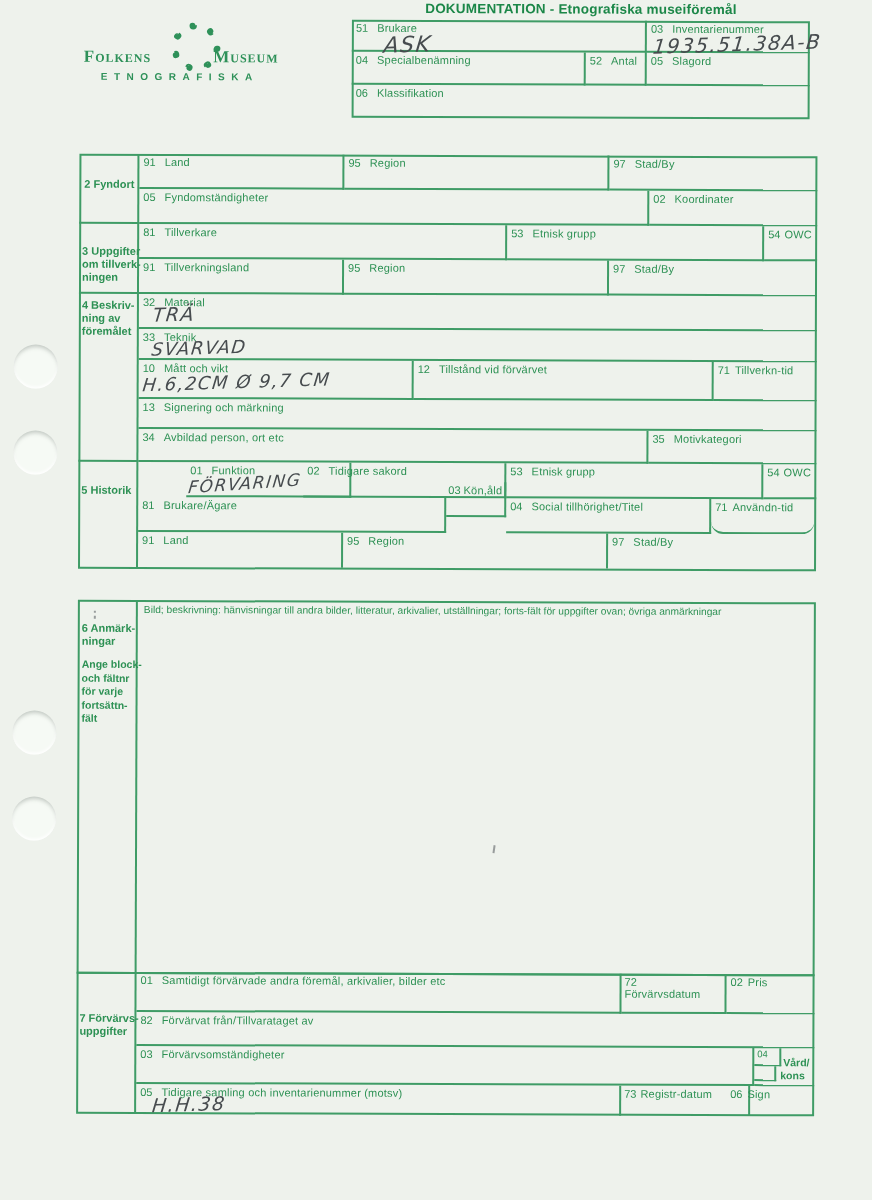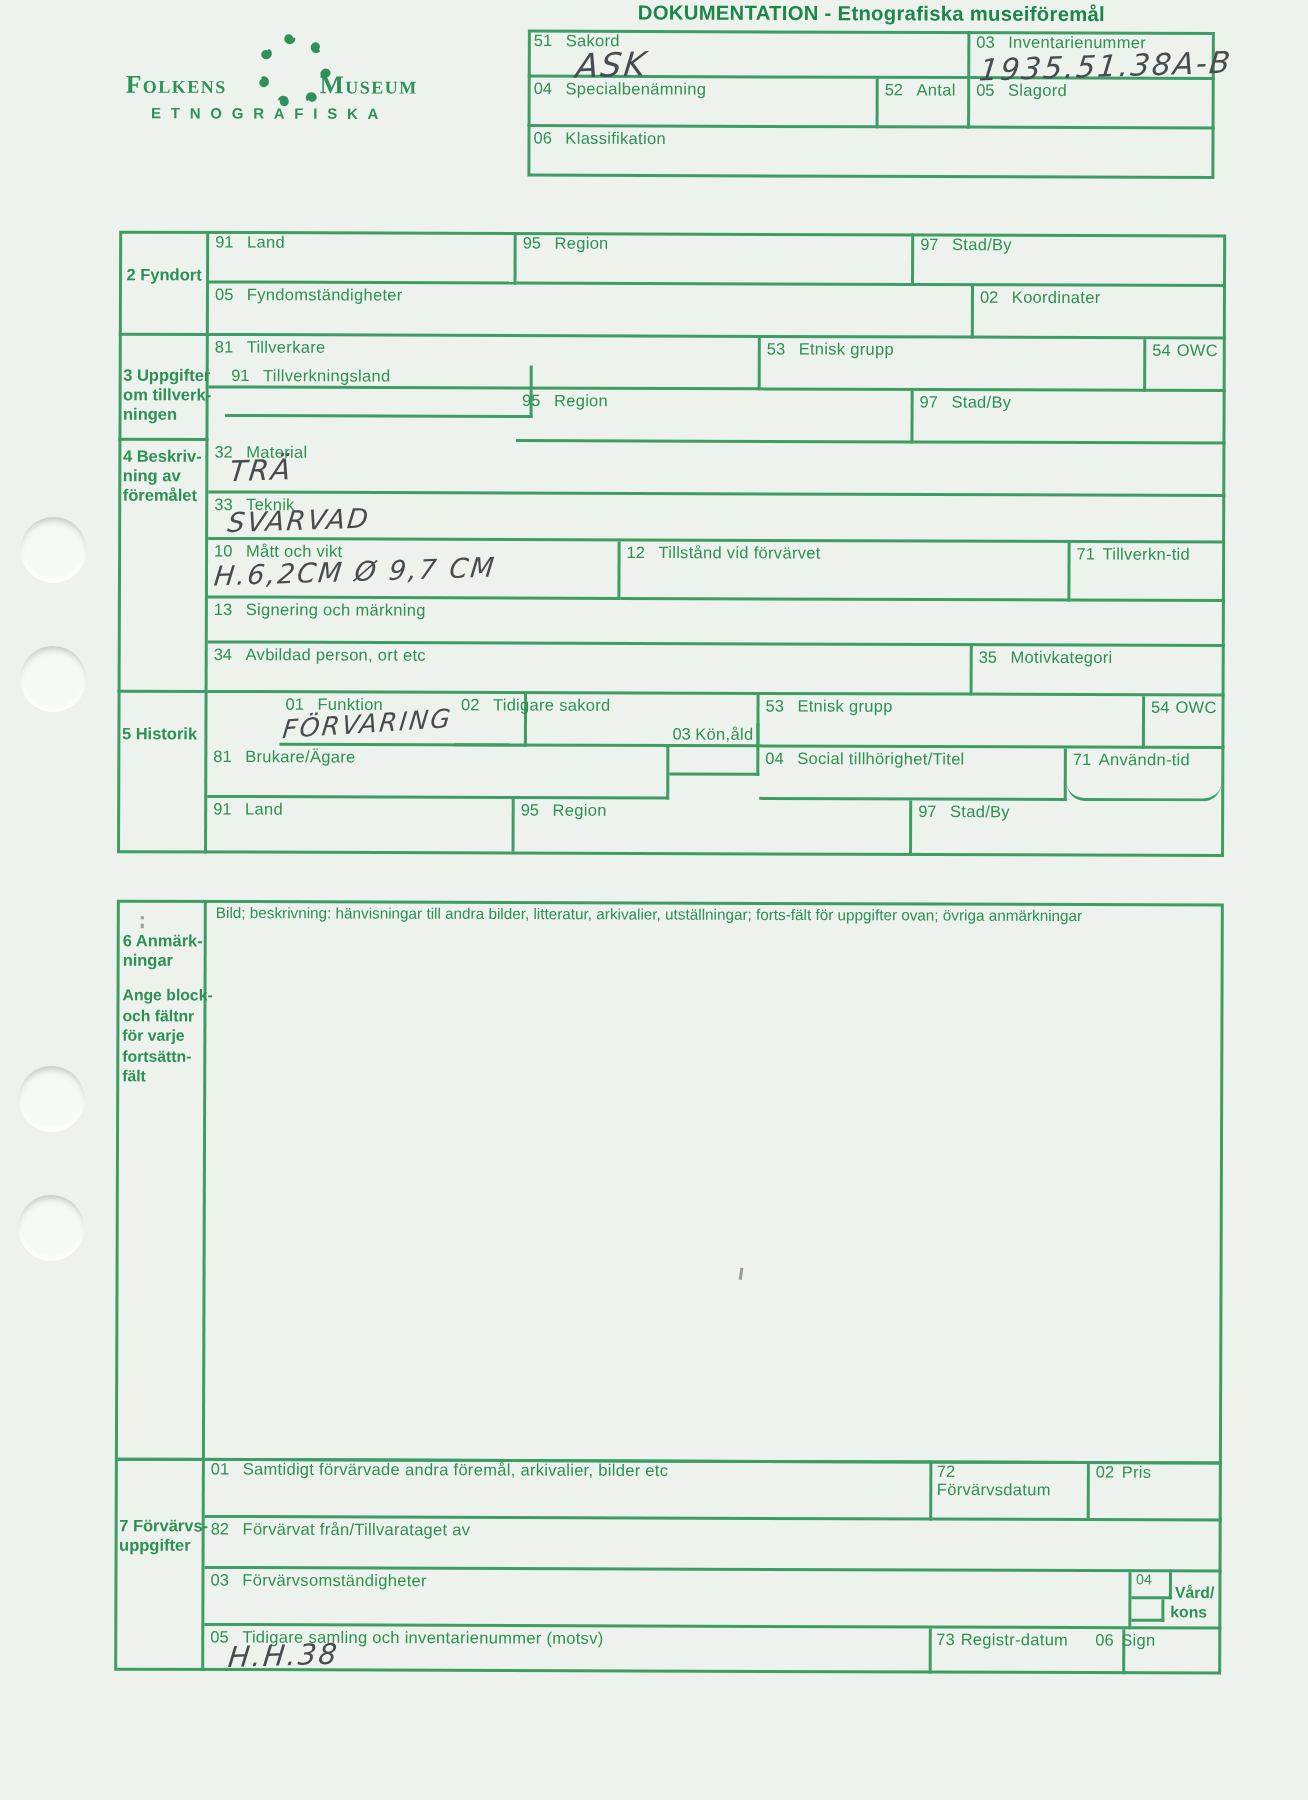--- a/index.html
+++ b/index.html
@@ -96,21 +96,21 @@
               <path transform="translate(24,4) scale(0.52)" d="M12,6 A6,6 0 1 1 0,6 A4.5,4.5 0 1 1 9,6 A3,3 0 1 1 3,6 A1.5,1.5 0 1 1 6,6"></path>
             </g>
         </g>
       </svg>
       <div class="logo-main"><span>Folkens</span><span class="l2">Museum</span></div>
       <div class="logo-sub">ETNOGRAFISKA</div>
     </div>
 
     <div class="box" style="left:352px;top:20px;width:458px;height:98px;"></div>
     <div class="cell" style="left:352px;top:20px;width:295px;height:32px;">
-      <span class="code">51</span><span class="lbl">Sakord</span>
+      <span class="code">51</span><span class="lbl">Brukare</span>
       <div class="hw" style="left:32px;top:12px;font-size:22px;">ASK</div>
     </div>
     <div class="cell lc" style="left:647px;top:20px;width:163px;height:32px;">
       <span class="code">03</span><span class="lbl">Inventarienummer</span>
       <div class="hw" style="left:6px;top:11px;font-size:20px;">1935.51.38A-B</div>
     </div>
     <div class="cell" style="left:352px;top:52px;width:234px;height:33px;">
       <span class="code">04</span><span class="lbl">Specialbenämning</span>
     </div>
     <div class="cell" style="left:586px;top:52px;width:61px;height:33px;">
@@ -140,21 +140,21 @@
 
     <div class="cell" style="left:140px;top:155px;width:205px;height:35px;"><span class="code">91</span><span class="lbl">Land</span></div>
     <div class="cell" style="left:345px;top:155px;width:265px;height:35px;"><span class="code">95</span><span class="lbl">Region</span></div>
     <div class="cell lc" style="left:610px;top:155px;width:208px;height:35px;"><span class="code">97</span><span class="lbl">Stad/By</span></div>
     <div class="cell" style="left:140px;top:190px;width:510px;height:35px;"><span class="code">05</span><span class="lbl">Fyndomständigheter</span></div>
     <div class="cell lc" style="left:650px;top:190px;width:168px;height:35px;"><span class="code">02</span><span class="lbl">Koordinater</span></div>
 
     <div class="cell" style="left:140px;top:225px;width:368px;height:35px;"><span class="code">81</span><span class="lbl">Tillverkare</span></div>
     <div class="cell" style="left:508px;top:225px;width:257px;height:35px;"><span class="code">53</span><span class="lbl">Etnisk grupp</span></div>
     <div class="cell lc" style="left:765px;top:225px;width:53px;height:35px;"><span class="code" style="margin-right:4px;">54</span><span class="lbl">OWC</span></div>
-    <div class="cell" style="left:140px;top:244px;width:205px;height:35px;margin-left:11px;"><span class="code">91</span><span class="lbl">Tillverkningsland</span></div>
+    <div class="cell" style="left:140px;top:260px;width:205px;height:35px;"><span class="code">91</span><span class="lbl">Tillverkningsland</span></div>
     <div class="cell" style="left:345px;top:260px;width:265px;height:35px;"><span class="code">95</span><span class="lbl">Region</span></div>
     <div class="cell lc" style="left:610px;top:260px;width:208px;height:35px;"><span class="code">97</span><span class="lbl">Stad/By</span></div>
 
     <div class="cell lc" style="left:140px;top:295px;width:678px;height:35px;"><span class="code">32</span><span class="lbl">Material</span>
       <div class="hw" style="left:14px;top:9px;font-size:19px;">TRÄ</div></div>
     <div class="cell lc" style="left:140px;top:330px;width:678px;height:31px;"><span class="code">33</span><span class="lbl">Teknik</span>
       <div class="hw" style="left:13px;top:8px;font-size:18px;">SVARVAD</div></div>
     <div class="cell" style="left:140px;top:361px;width:275px;height:39px;"><span class="code">10</span><span class="lbl">Mått och vikt</span>
       <div class="hw" style="left:4px;top:11px;font-size:18px;">H.6,2CM  Ø 9,7 CM</div></div>
     <div class="cell" style="left:415px;top:361px;width:300px;height:39px;"><span class="code">12</span><span class="lbl">Tillstånd vid förvärvet</span></div>

